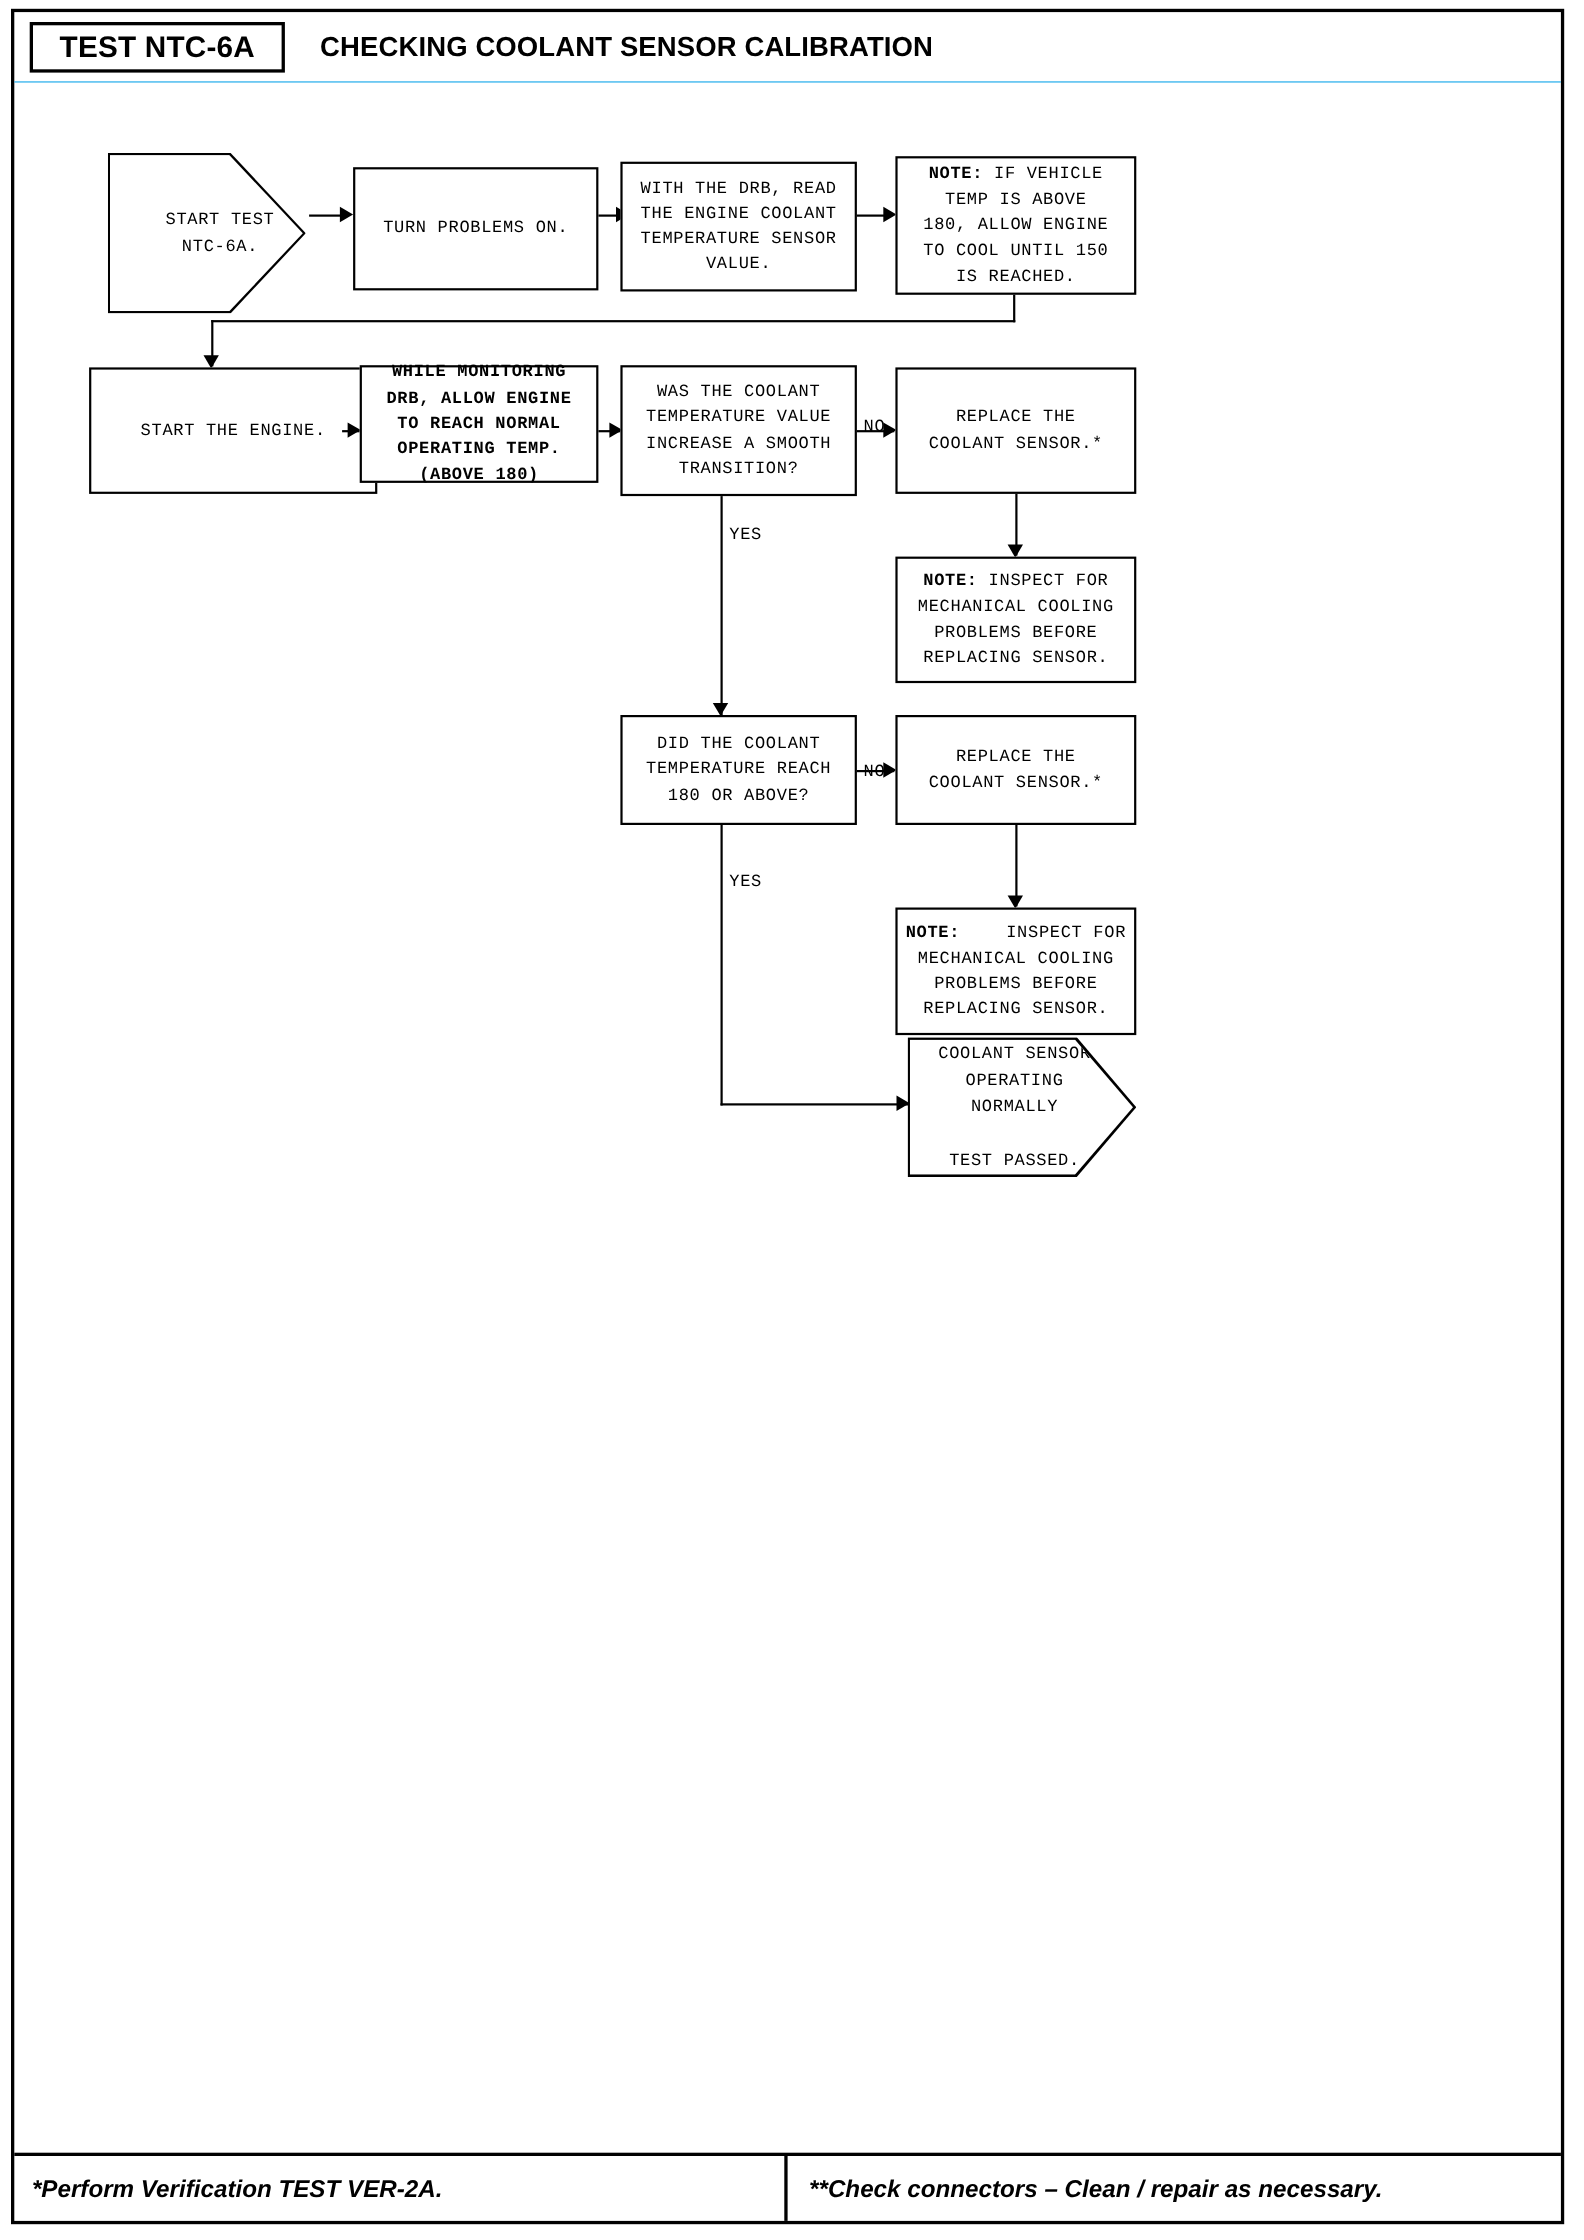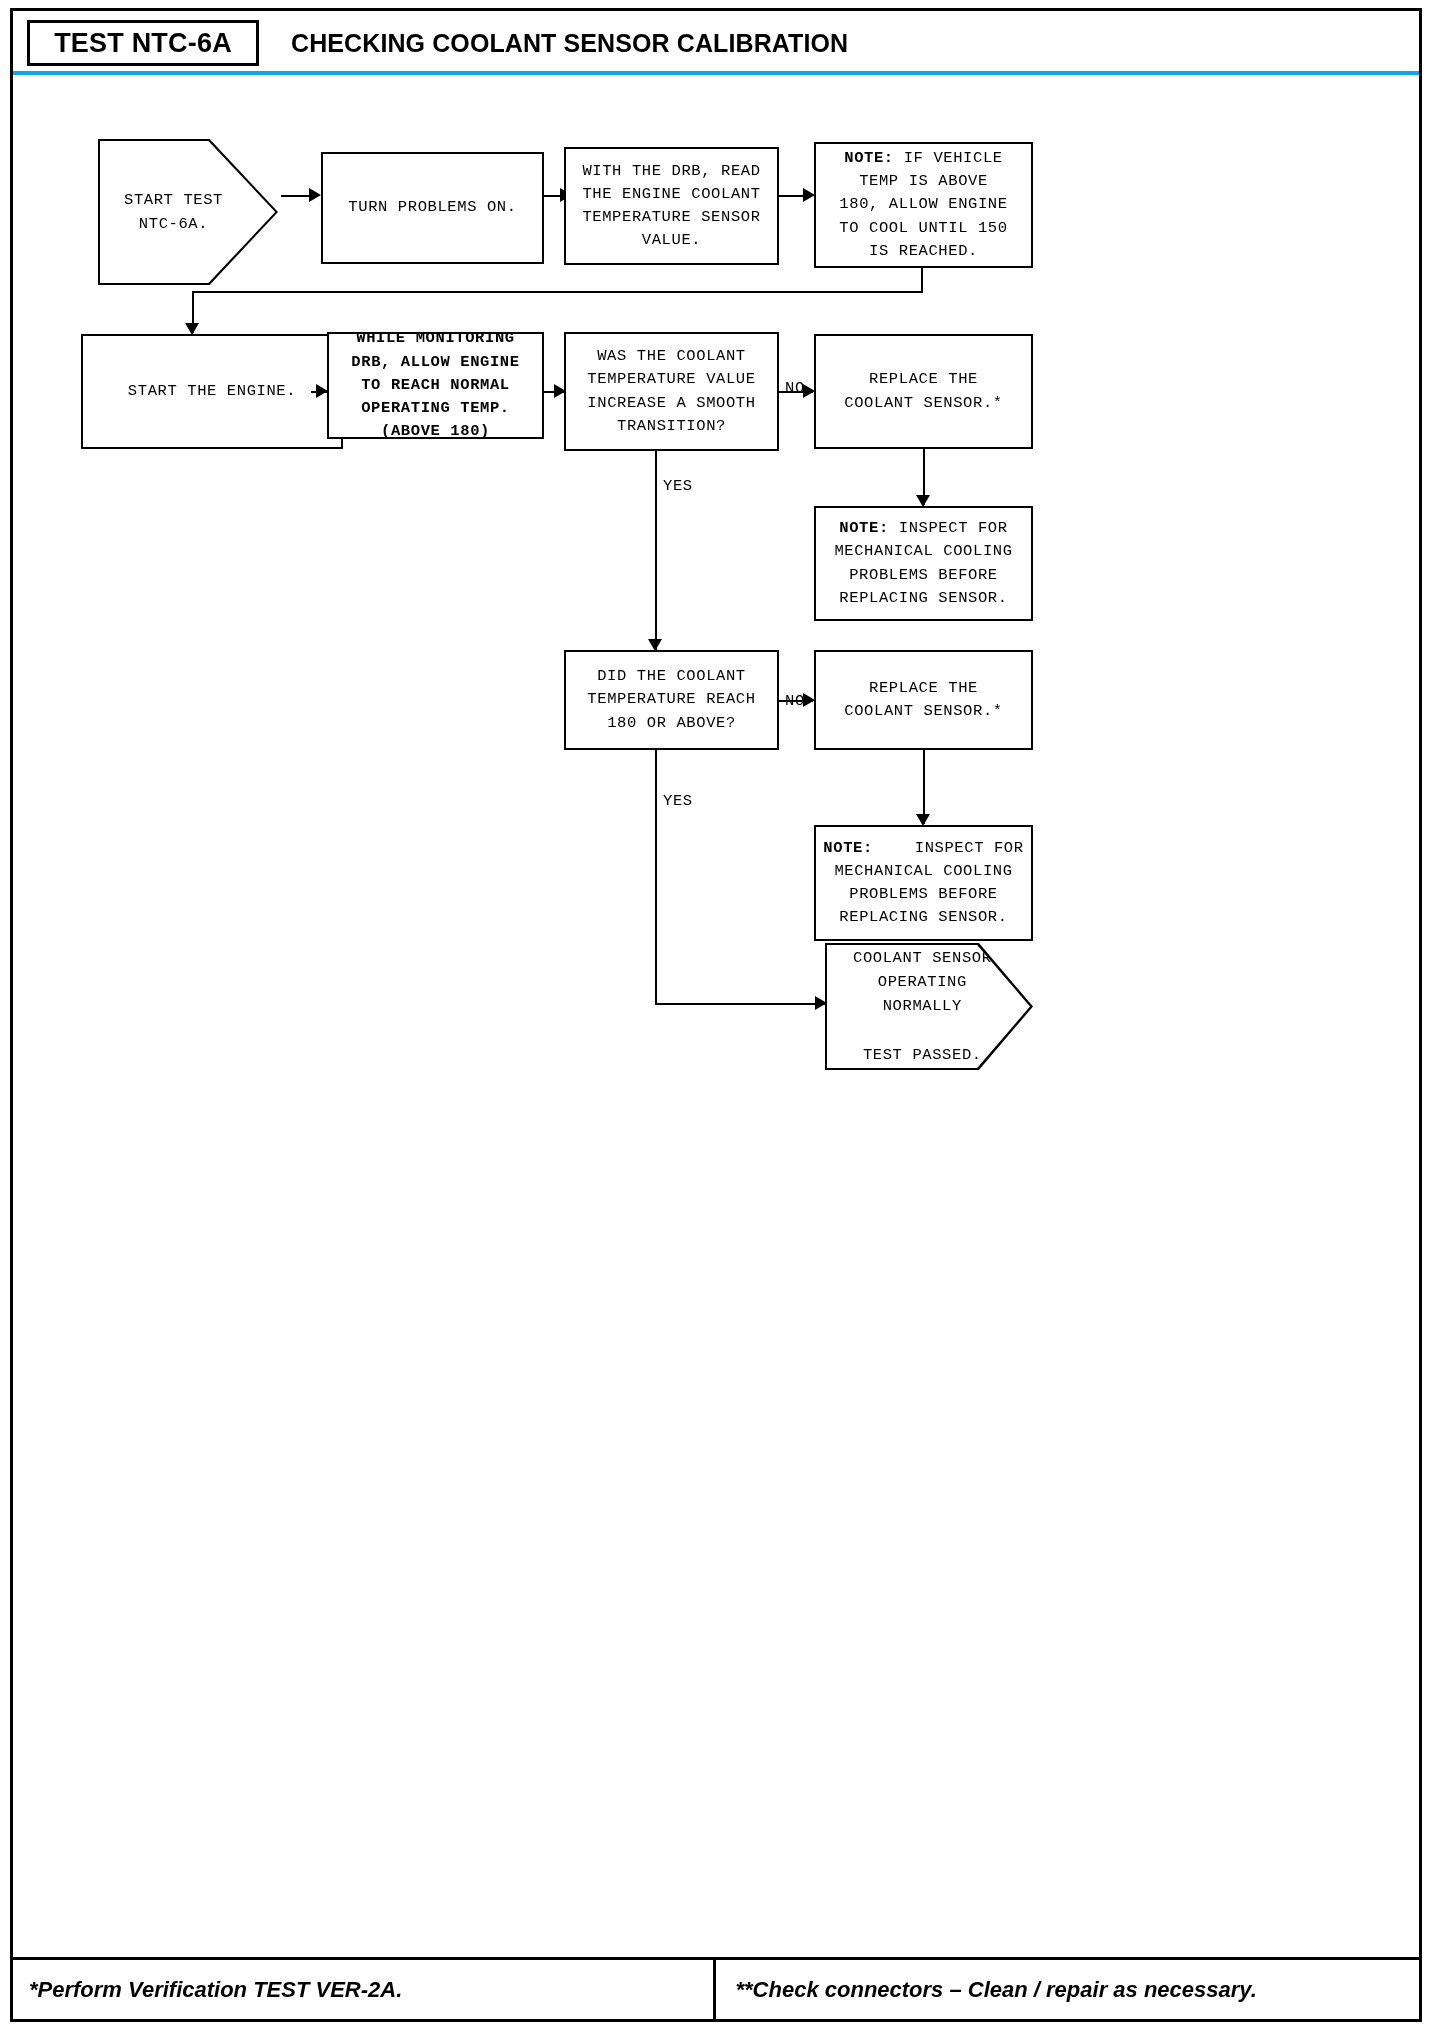--- a/index.html
+++ b/index.html
@@ -7,21 +7,21 @@
     font-family:"Liberation Sans",sans-serif;
     width:1440px;height:2036px;position:relative;overflow:hidden;
   }
   .page{
     position:absolute;left:10px;top:8px;width:1412px;height:2014px;
     border:3px solid #000;box-sizing:border-box;background:#fff;
   }
   
   .hdr-row{
     position:absolute;left:0;top:0;width:100%;height:64px;
-    border-bottom:4px solid #0ea5e9;box-sizing:border-box;
+    border-bottom:1px solid #0ea5e9;box-sizing:border-box;
   }
   .hdr-tag{
     position:absolute;left:14px;top:9px;width:232px;height:46px;
     border:3px solid #000;box-sizing:border-box;
     display:flex;align-items:center;justify-content:center;
     font-size:27px;font-weight:bold;letter-spacing:.2px;
   }
   .hdr-title{
     position:absolute;left:278px;top:9px;height:46px;
     display:flex;align-items:center;
@@ -62,21 +62,21 @@
     position:absolute;background:#000;
     font-family:"Liberation Mono","DejaVu Sans Mono",monospace;
   }
   .term .inner{
     position:absolute;left:2px;top:2px;right:2px;bottom:2px;background:#fff;
     display:flex;align-items:center;justify-content:center;
     font-size:15.5px;line-height:1.55;text-align:center;letter-spacing:.6px;
   }
   .term.start{clip-path:polygon(0 0,62% 0,62% -0%,100% 50%,62% 100%,0 100%);}
   .term.start .inner{clip-path:polygon(0 0,61.6% 0,99.6% 50%,61.6% 100%,0 100%);
-    justify-content:flex-start;padding-left:24px;}
+    justify-content:center;padding-left:24px;}
   .term.endarrow{clip-path:polygon(0 0,74% 0,74% 0,100% 50%,74% 100%,0 100%);}
   .term.endarrow .inner{clip-path:polygon(0 0,73.6% 0,99.5% 50%,73.6% 100%,0 100%);
     justify-content:flex-start;padding-left:26px;}
   
   .ln{position:absolute;background:#000;}
   .lnh{height:2px;}
   .lnv{width:2px;}
   .arw{position:absolute;width:0;height:0;}
   .arw.r{border-top:7px solid transparent;border-bottom:7px solid transparent;border-left:12px solid #000;}
   .arw.d{border-left:7px solid transparent;border-right:7px solid transparent;border-top:12px solid #000;}

